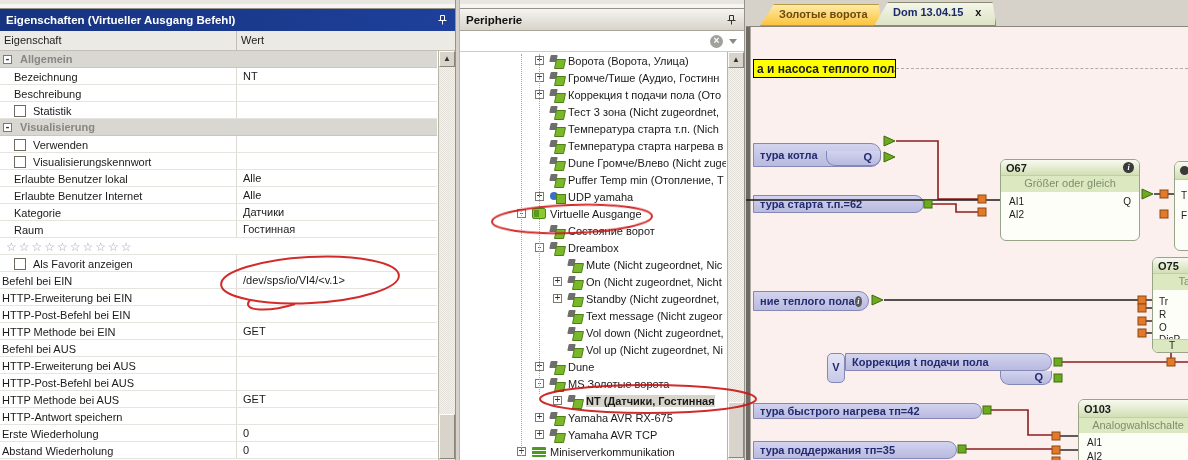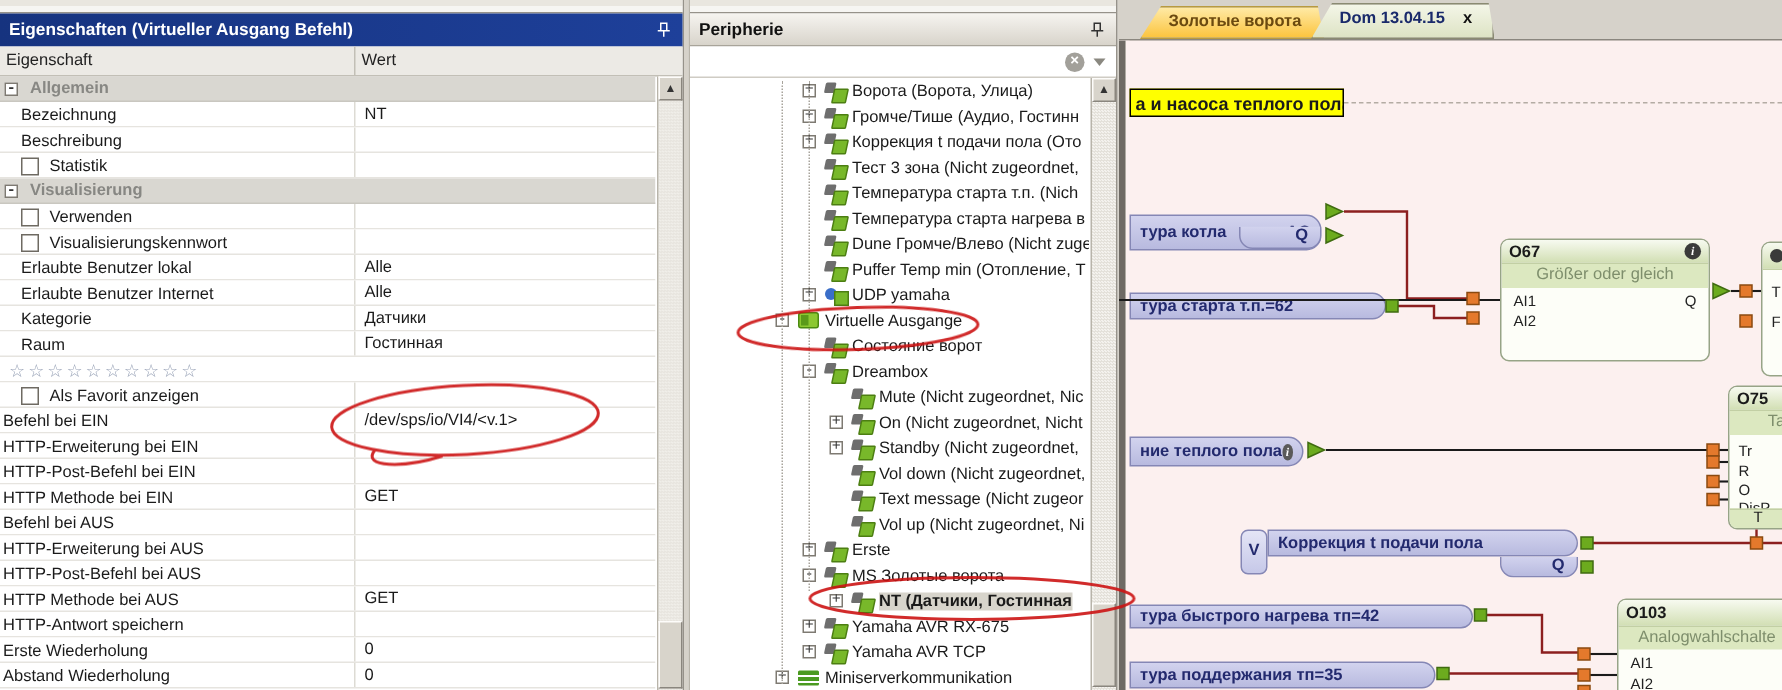--- a/index.html
+++ b/index.html
@@ -343,36 +343,36 @@
         <span class="tlabel">On (Nicht zugeordnet, Nicht</span>
       </div>
       <div class="trow" style="padding-left: 93px;">
         <span class="expbox">+</span>
         <span class="ticon ic-device"></span>
         <span class="tlabel">Standby (Nicht zugeordnet,</span>
       </div>
       <div class="trow" style="padding-left: 93px;">
         <span class="expspacer"></span>
         <span class="ticon ic-device"></span>
+        <span class="tlabel">Text message (Nicht zugeor</span>
+      </div>
+      <div class="trow" style="padding-left: 93px;">
+        <span class="expspacer"></span>
+        <span class="ticon ic-device"></span>
         <span class="tlabel">Vol down (Nicht zugeordnet,</span>
       </div>
       <div class="trow" style="padding-left: 93px;">
         <span class="expspacer"></span>
         <span class="ticon ic-device"></span>
-        <span class="tlabel">Text message (Nicht zugeor</span>
-      </div>
-      <div class="trow" style="padding-left: 93px;">
-        <span class="expspacer"></span>
-        <span class="ticon ic-device"></span>
         <span class="tlabel">Vol up (Nicht zugeordnet, Ni</span>
       </div>
       <div class="trow" style="padding-left: 75px;">
         <span class="expbox">+</span>
         <span class="ticon ic-device"></span>
-        <span class="tlabel">Erste</span>
+        <span class="tlabel">Dune</span>
       </div>
       <div class="trow" style="padding-left: 75px;">
         <span class="expbox">-</span>
         <span class="ticon ic-device"></span>
         <span class="tlabel">MS Золотые ворота</span>
       </div>
       <div class="trow" style="padding-left: 93px;">
         <span class="expbox">+</span>
         <span class="ticon ic-device"></span>
         <span class="tlabel b sel">NT (Датчики, Гостинная</span>

